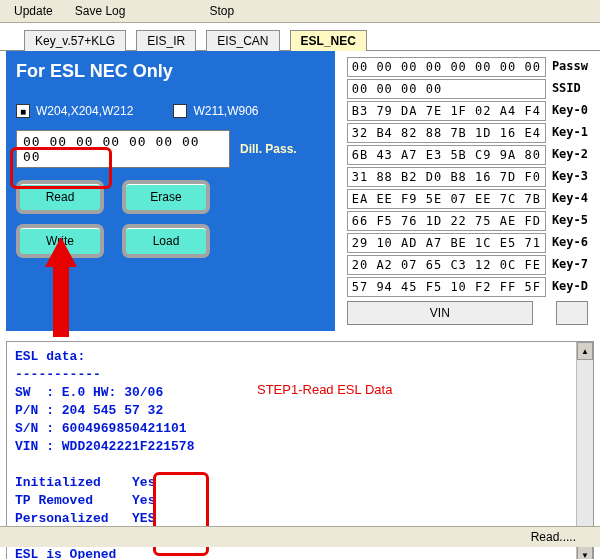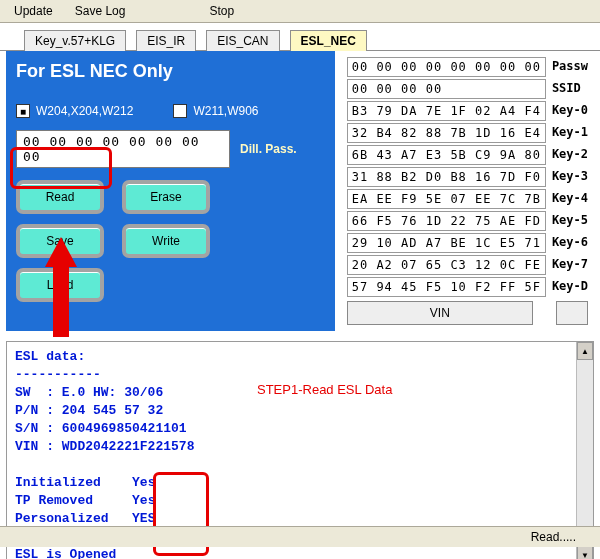--- a/index.html
+++ b/index.html
@@ -66,21 +66,20 @@
         <span>W211,W906</span>
       </div>
     </div>
     <div class="passrow">
       <div class="passinput">00 00 00 00 00 00 00 00</div>
       <span style="color:#fef9c3;font-weight:bold">Dill. Pass.</span>
     </div>
     <div class="btngrid">
       <div class="wbtn">Read</div>
       <div class="wbtn">Erase</div>
-      <div class="wbtn">Save</div>
       <div class="wbtn">Write</div>
       <div class="wbtn">Load</div>
     </div>
 
     <div class="redbox" style="left:4px;top:96px;width:96px;height:36px"></div>
 
     <svg class="arrowsvg" width="40" height="110">
       <rect x="8" y="30" width="16" height="70" fill="#e60000"></rect>
       <polygon points="0,30 32,30 16,0" fill="#e60000"></polygon>
     </svg>

